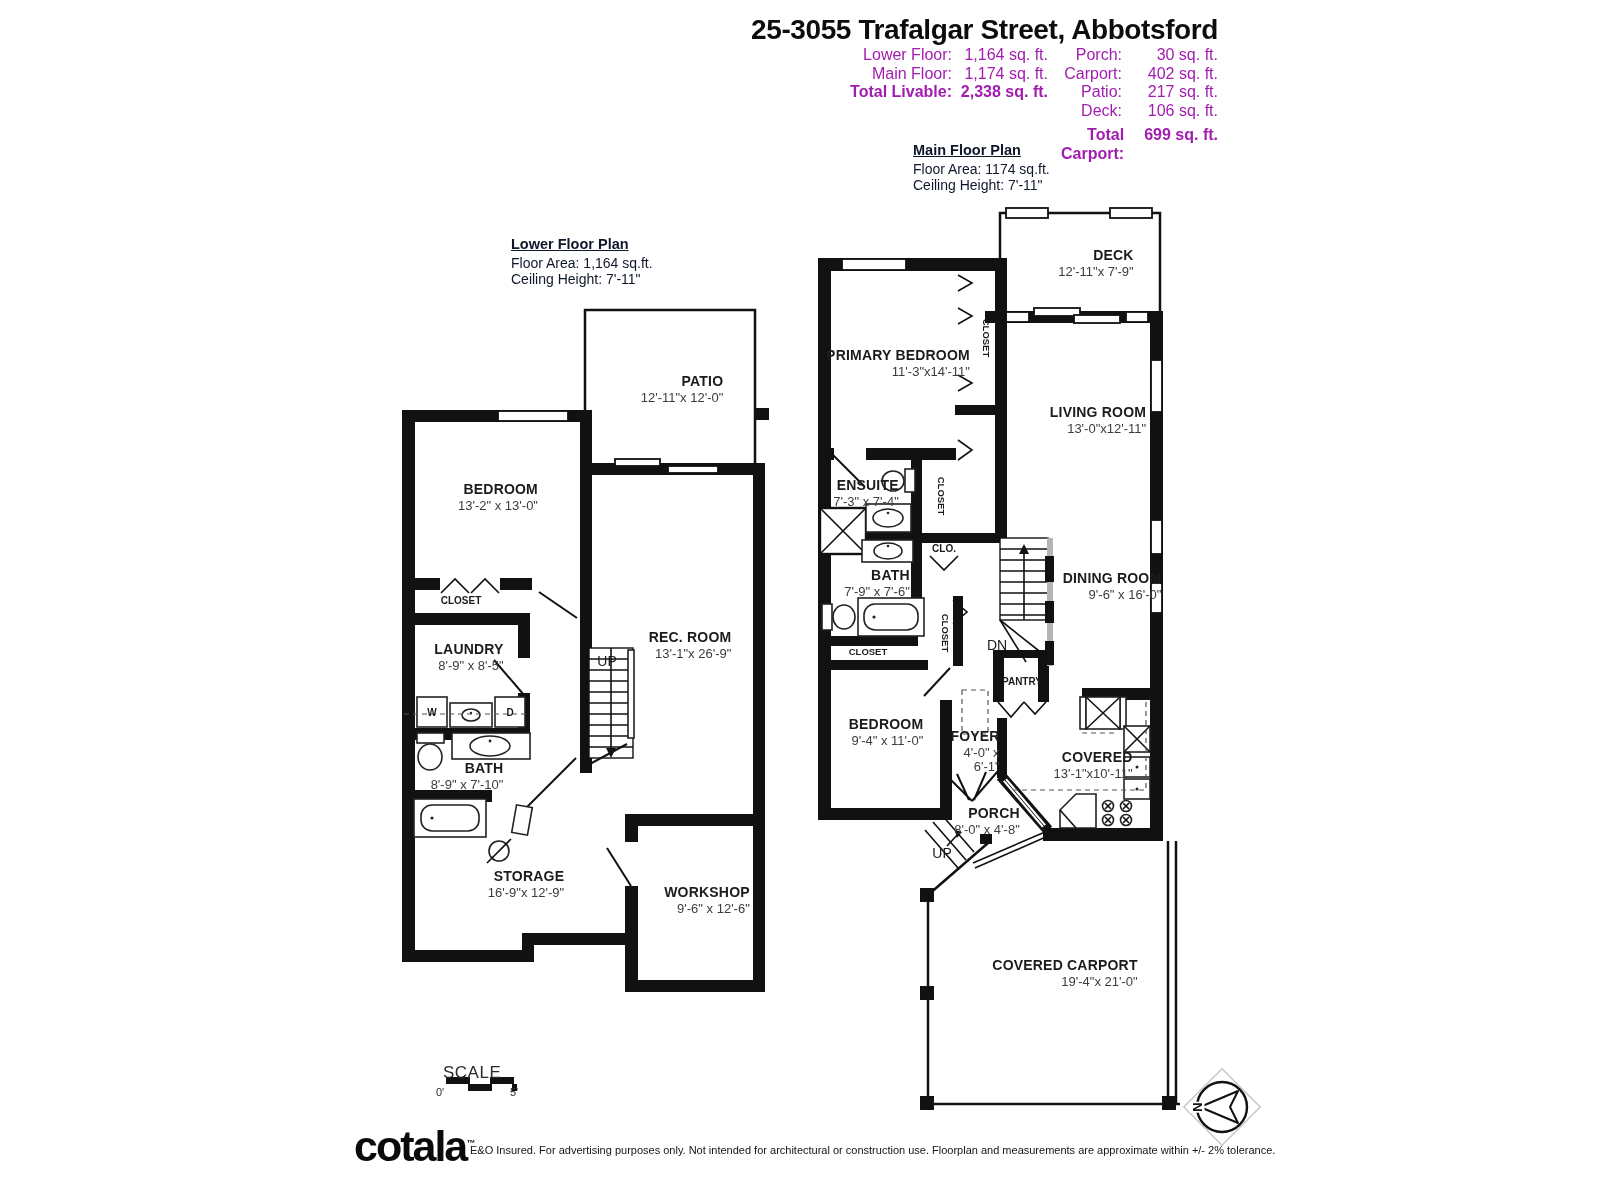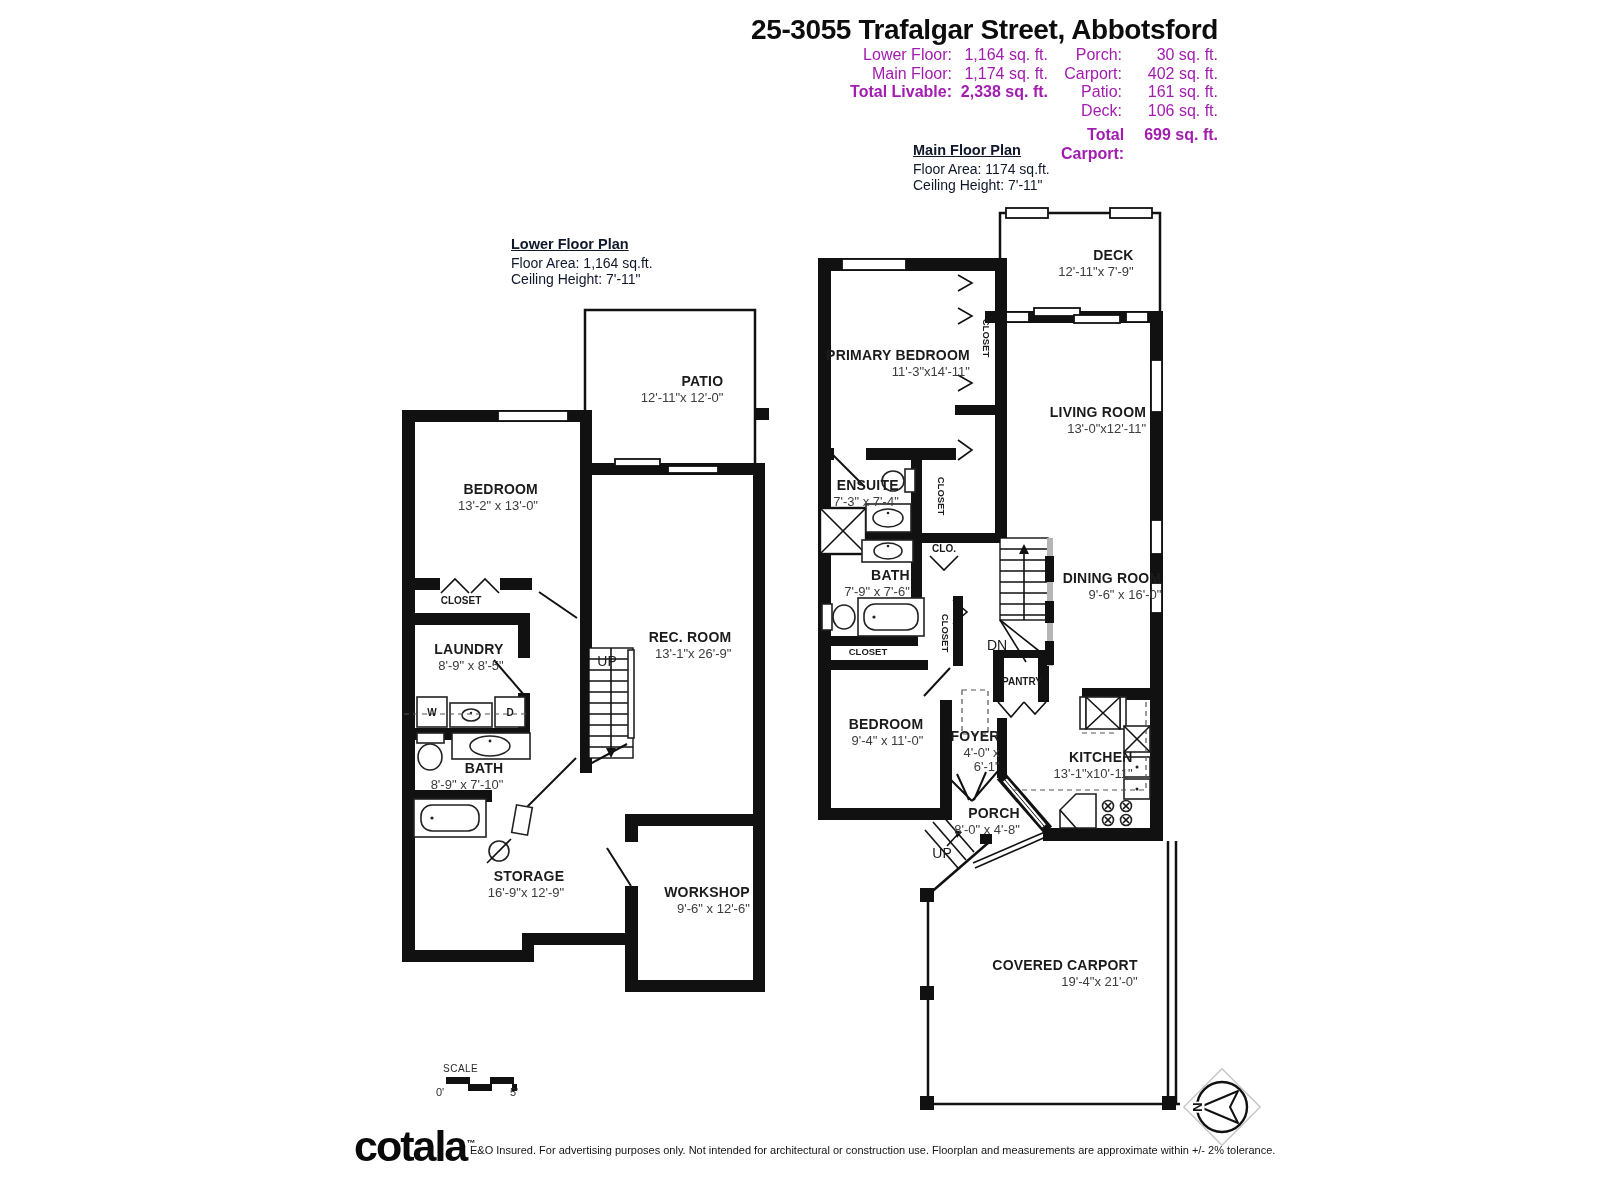--- a/index.html
+++ b/index.html
@@ -18,21 +18,21 @@
   .planhead{position:absolute;font-size:14px;color:#0f172a;line-height:16.5px;}
   .planhead .pt{font-weight:bold;text-decoration:underline;font-size:14.5px;margin-bottom:2px;}
   
   .room{position:absolute;transform:translate(-50%,-50%);text-align:right;white-space:nowrap;}
   .rn{font-size:14px;font-weight:bold;color:#1b1b1b;letter-spacing:0.2px;}
   .rd{font-size:13px;color:#3c3c3c;margin-top:1px;}
   .sm{position:absolute;transform:translate(-50%,-50%);font-size:10px;font-weight:bold;color:#1b1b1b;white-space:nowrap;}
   .tiny{font-size:14px;font-weight:normal;}
   .vlbl{position:absolute;transform:translate(-50%,-50%) rotate(90deg);font-size:9.5px;font-weight:bold;color:#1b1b1b;white-space:nowrap;}
   
-  .scale-label{position:absolute;left:443px;top:1063px;font-size:10px;color:#2a2a2a;letter-spacing:0.5px;}
+  .scale-label{position:absolute;left:443px;top:1063px;font-size:17px;color:#2a2a2a;letter-spacing:0.5px;}
   .scale-num{position:absolute;font-size:11px;color:#2a2a2a;}
   .north-n{position:absolute;left:1197px;top:1107px;transform:translate(-50%,-50%) rotate(-90deg);font-size:13px;font-weight:bold;background:#fff;padding:0 1px;}
   
   .logo{position:absolute;left:354px;top:1122px;font-size:43px;font-weight:700;letter-spacing:-2px;color:#0a0a0a;}
   .logo sup{font-size:9px;letter-spacing:0;}
   .disclaimer{position:absolute;left:470px;top:1144px;font-size:11px;color:#141414;white-space:nowrap;}
 </style>
 </head>
 <body>
 
@@ -341,21 +341,21 @@
     <div class="row">
         <span class="lab">Porch:</span>
         <span class="val">30 sq. ft.</span>
       </div>
     <div class="row">
         <span class="lab">Carport:</span>
         <span class="val">402 sq. ft.</span>
       </div>
     <div class="row">
         <span class="lab">Patio:</span>
-        <span class="val">161 sq. ft.</span>
+        <span class="val">217 sq. ft.</span>
       </div>
     <div class="row">
         <span class="lab">Deck:</span>
         <span class="val">106 sq. ft.</span>
       </div>
     <div class="gap"></div>
     <div class="row total">
         <span class="lab">Total Carport:</span>
         <span class="val">699 sq. ft.</span>
       </div>
@@ -440,21 +440,21 @@
   <div class="room" style="left:886px;top:732px">
       <div class="rn">BEDROOM</div>
       <div class="rd">9'-4" x 11'-0"</div>
     </div>
   <div class="room" style="left:975px;top:751px">
       <div class="rn">FOYER</div>
       <div class="rd">4'-0" x</div>
       <div class="rd" style="margin-top:-1px">6'-1"</div>
     </div>
   <div class="room" style="left:1093px;top:765px">
-      <div class="rn">KITCHEN</div>
+      <div class="rn">COVERED</div>
       <div class="rd">13'-1"x10'-11"</div>
     </div>
   <div class="room" style="left:987px;top:821px">
       <div class="rn">PORCH</div>
       <div class="rd">8'-0" x 4'-8"</div>
     </div>
   <div class="sm tiny" style="left:942px;top:853px">UP</div>
   <div class="room" style="left:1065px;top:973px">
       <div class="rn">COVERED CARPORT</div>
       <div class="rd">19'-4"x 21'-0"</div>

